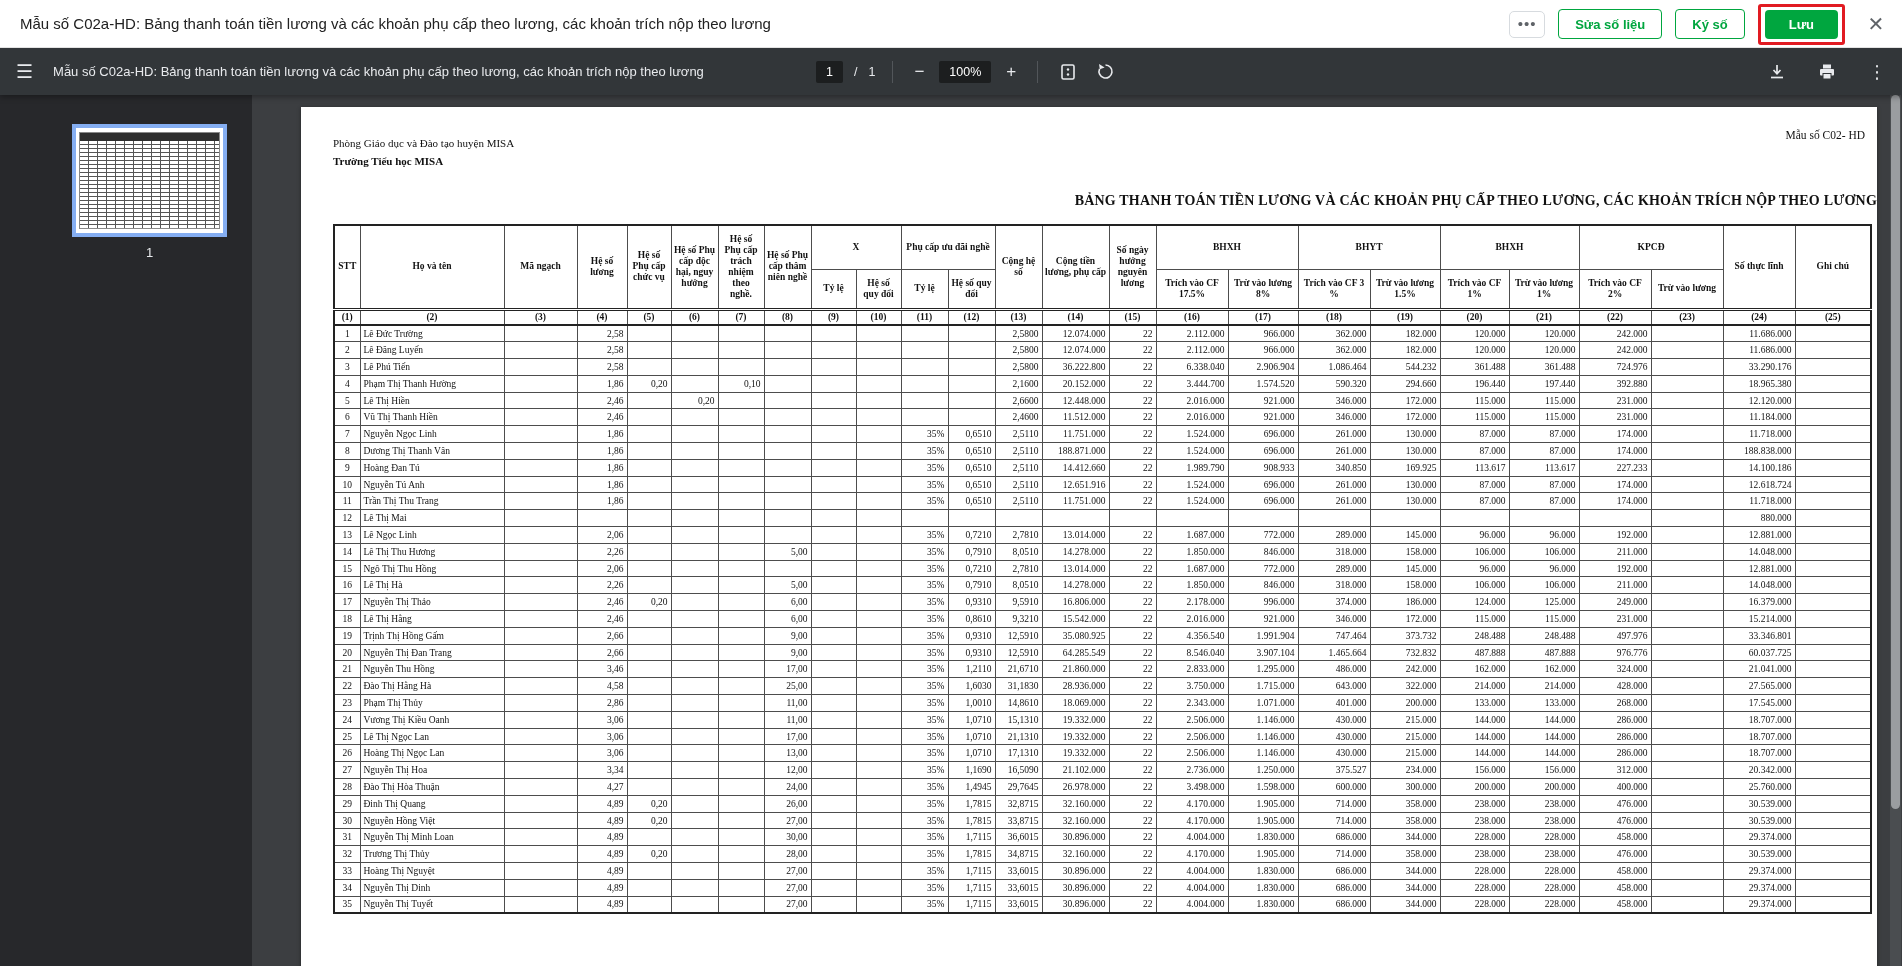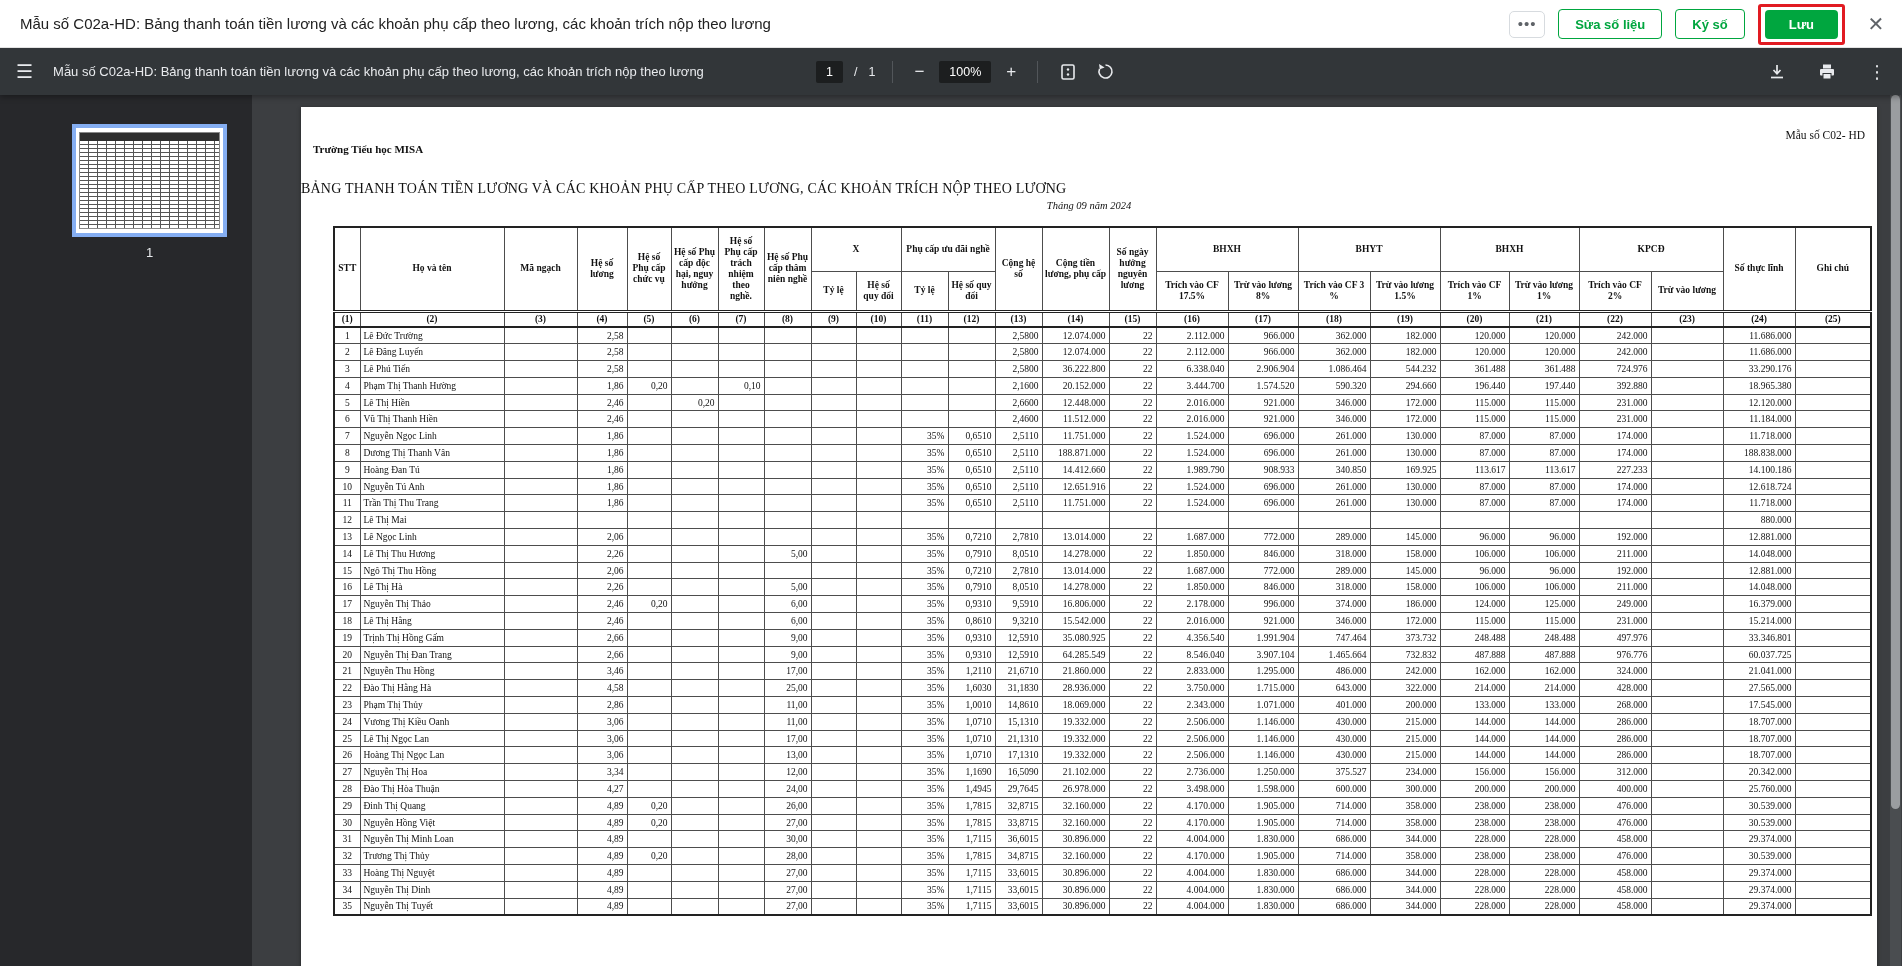--- a/index.html
+++ b/index.html
@@ -50,23 +50,23 @@
   
   .viewer { position:absolute; left:252px; top:95px; right:0; bottom:0; background:#3c3e41; overflow:hidden; }
   .scrollbar { position:absolute; right:1px; top:0; bottom:0; width:11px; background:#4a4d50; }
   .scroll-thumb { position:absolute; left:1px; right:1px; top:0; height:82%; background:#9a9da0; border-radius:5px; }
 
   
   .page { position:absolute; left:49px; top:12px; width:1576px; height:1150px; background:#ffffff;
           box-shadow:0 1px 4px rgba(0,0,0,.4); font-family:"Liberation Serif", serif; color:#111; }
   .doc-head { position:relative; padding-top:30px; }
   .org1 { margin-left:32px; font-size:11px; }
-  .org2 { margin-left:12px; margin-top:6px; font-size:11px; font-weight:bold; }
+  .org2 { margin-left:32px; margin-top:6px; font-size:11px; font-weight:bold; }
   .form-code { position:absolute; right:12px; top:22px; font-size:11.5px; font-weight:normal; }
-  .doc-title { margin-top:26px; text-align:left; font-size:14px; font-weight:normal; letter-spacing:.2px; }
+  .doc-title { margin-top:26px; text-align:right; font-size:14px; font-weight:bold; letter-spacing:.2px; }
   .doc-sub { margin-top:3px; text-align:center; font-size:10.5px; font-style:italic; }
 
   
   table.doc-table { border-collapse:collapse; table-layout:fixed; width:1537px; margin:15px 0 0 32px;
                     border:2px solid #222; }
   .doc-table th, .doc-table td { border:1px solid #4d4d4d; }
   .doc-table th { font-size:9.5px; font-weight:bold; line-height:1.15; padding:1px 2px; text-align:center;
                   vertical-align:middle; }
   .doc-table tr.num-row th { border-top:3px double #222; border-bottom:2px solid #222;
                              height:16px; font-weight:bold; }
@@ -142,25 +142,25 @@
 <div class="sidebar">
   <div class="thumb-frame">
     <div class="thumb-page"></div>
   </div>
   <div class="thumb-num">1</div>
 </div>
 
 <div class="viewer">
   <div class="page">
     <div class="doc-head">
+      <div class="org1">Phòng Giáo dục và Đào tạo huyện MISA</div>
       <div class="org2">Trường Tiểu học MISA</div>
       <div class="form-code">Mẫu số C02- HD</div>
     </div>
     <div class="doc-title">BẢNG THANH TOÁN TIỀN LƯƠNG VÀ CÁC KHOẢN PHỤ CẤP THEO LƯƠNG, CÁC KHOẢN TRÍCH NỘP THEO LƯƠNG</div>
-    <div class="doc-sub">Tháng 09 năm 2024</div>
 
     <table class="doc-table">
       <colgroup>
         <col style="width:26px">
           <col style="width:144px">
           <col style="width:73px">
           <col style="width:50px">
         <col style="width:44px">
           <col style="width:47px">
           <col style="width:46px">

